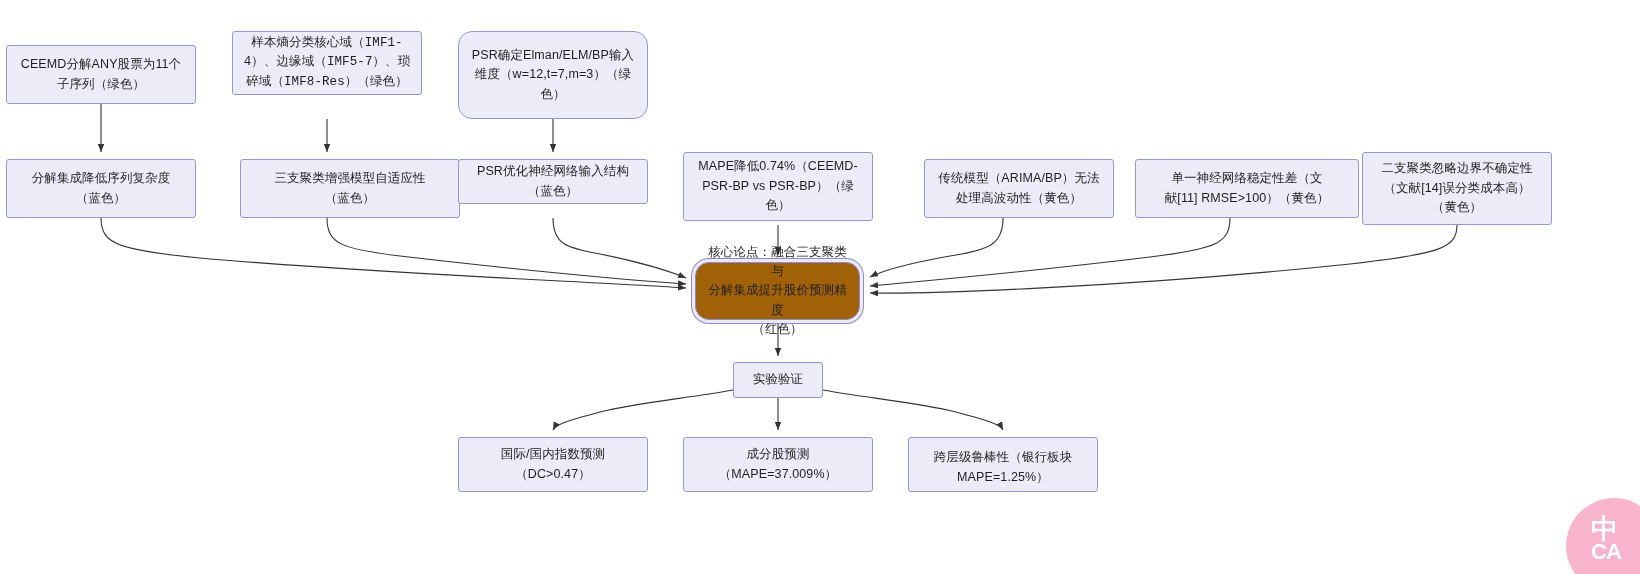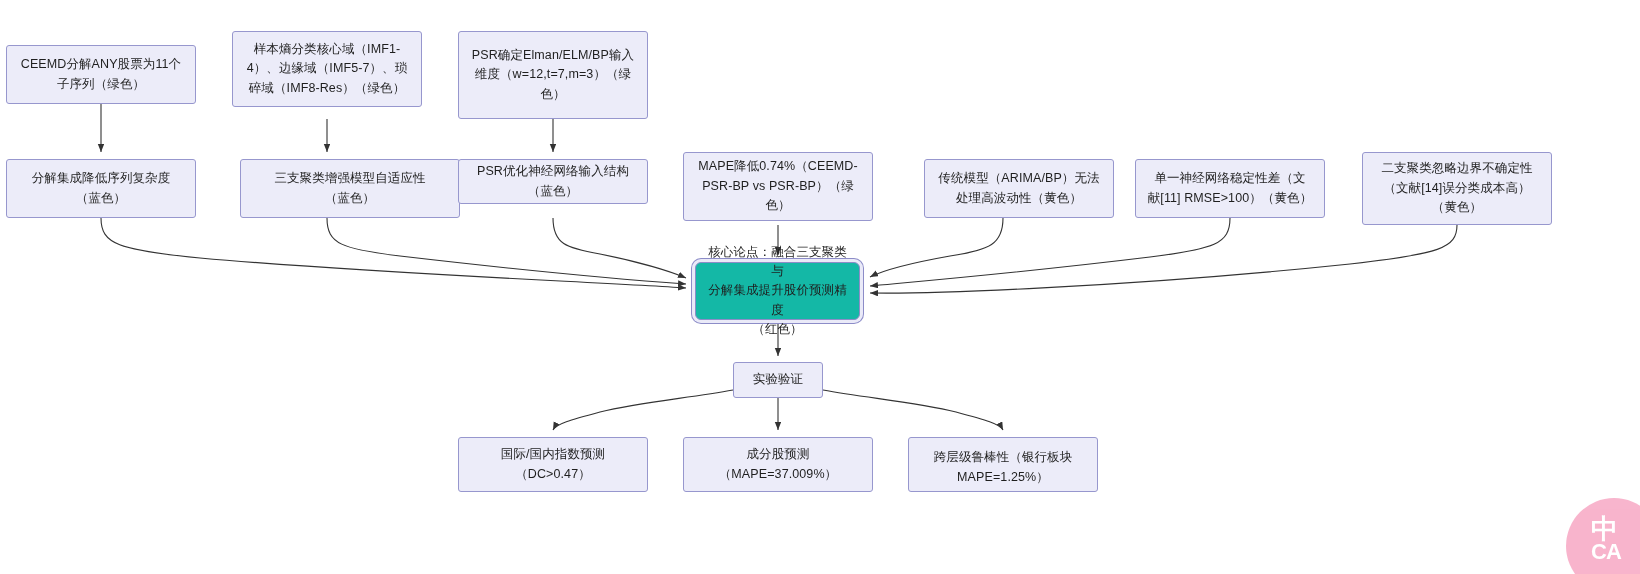--- a/index.html
+++ b/index.html
@@ -25,24 +25,24 @@
     text-align:center;
     color:#1f1f1f;
     font-size:12.5px;
     line-height:1.55;
     padding:4px 9px;
     letter-spacing:0.1px;
   }
   .node .txt{display:block;width:100%;white-space:pre-line;}
 
   .node.core{
-    background:#14b8a6;
+    background:#a16207;
     border:1px solid #8C8CC8;
     box-shadow:0 0 0 3px #EAEAF8, 0 0 0 4px #8C8CC8;
-    border-radius:6px;
+    border-radius:14px;
   }
 
   
   #watermark{
     position:absolute;
     right:-22px;bottom:-20px;
     width:96px;height:96px;
     border-radius:50%;
     background:#F7A8C4;
     opacity:0.85;
@@ -89,26 +89,26 @@
         <path d="M778,398 L778,430" marker-end="url(#ah)"></path>
         <path d="M823,390 C866,398 916,402 956,412 C986,420 1000,424 1003,430" marker-end="url(#ah)"></path>
       </g>
   </svg>
 
   <div id="nodes">
       <div class="node" style="left: 6px; top: 45px; width: 190px; height: 59px;">
         <span class="txt">CEEMD分解ANY股票为11个
 子序列（绿色）</span>
       </div>
-      <div class="node" style="left: 232px; top: 31px; width: 190px; height: 76px;">
+      <div class="node" style="left: 232px; top: 31px; width: 190px; height: 64px; font-family: Liberation Mono, monospace;">
         <span class="txt">样本熵分类核心域（IMF1-
 4）、边缘域（IMF5-7）、琐
 碎域（IMF8-Res）（绿色）</span>
       </div>
-      <div class="node" style="left: 458px; top: 31px; width: 190px; height: 88px;">
+      <div class="node" style="left: 458px; top: 31px; width: 190px; height: 88px; border-radius: 14px;">
         <span class="txt">PSR确定Elman/ELM/BP输入
 维度（w=12,t=7,m=3）（绿
 色）</span>
       </div>
       <div class="node" style="left: 6px; top: 159px; width: 190px; height: 59px; align-items: center;">
         <span class="txt">分解集成降低序列复杂度
 （蓝色）</span>
       </div>
       <div class="node" style="left: 240px; top: 159px; width: 220px; height: 59px;">
         <span class="txt">三支聚类增强模型自适应性
@@ -120,21 +120,21 @@
       </div>
       <div class="node" style="left: 683px; top: 152px; width: 190px; height: 69px;">
         <span class="txt">MAPE降低0.74%（CEEMD-
 PSR-BP vs PSR-BP）（绿
 色）</span>
       </div>
       <div class="node" style="left: 908px; top: 159px; width: 190px; height: 59px; margin-left: 16px;">
         <span class="txt">传统模型（ARIMA/BP）无法
 处理高波动性（黄色）</span>
       </div>
-      <div class="node" style="left: 1135px; top: 159px; width: 190px; height: 59px;">
+      <div class="node" style="left: 1135px; top: 159px; width: 224px; height: 59px;">
         <span class="txt">单一神经网络稳定性差（文
 献[11] RMSE&gt;100）（黄色）</span>
       </div>
       <div class="node" style="left: 1362px; top: 152px; width: 190px; height: 73px;">
         <span class="txt">二支聚类忽略边界不确定性
 （文献[14]误分类成本高）
 （黄色）</span>
       </div>
       <div class="node core" style="left: 695px; top: 262px; width: 165px; height: 58px;">
         <span class="txt">核心论点：融合三支聚类与

